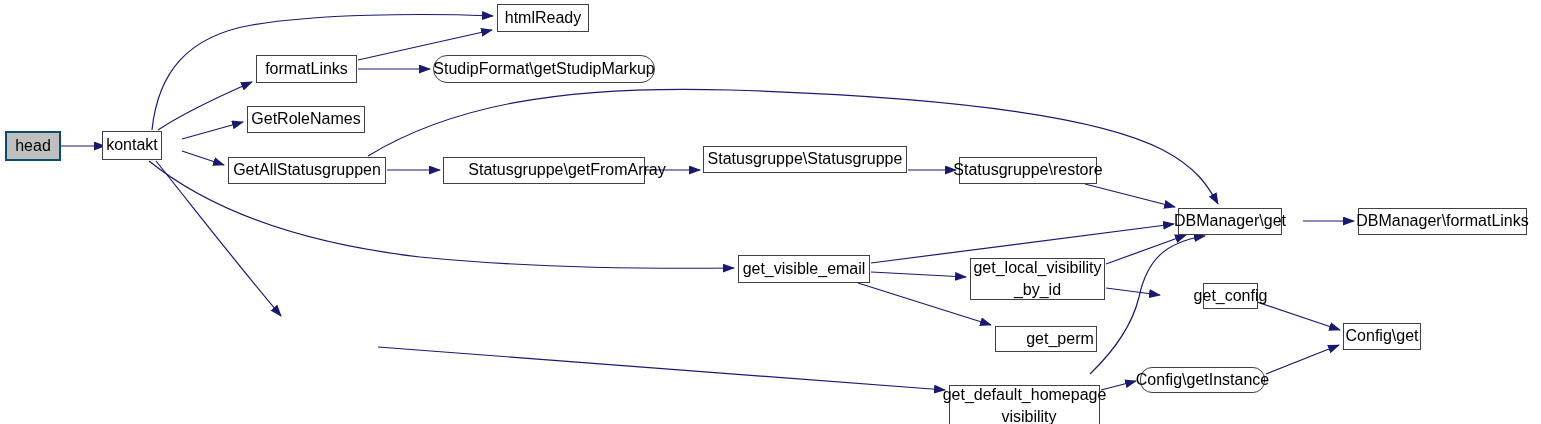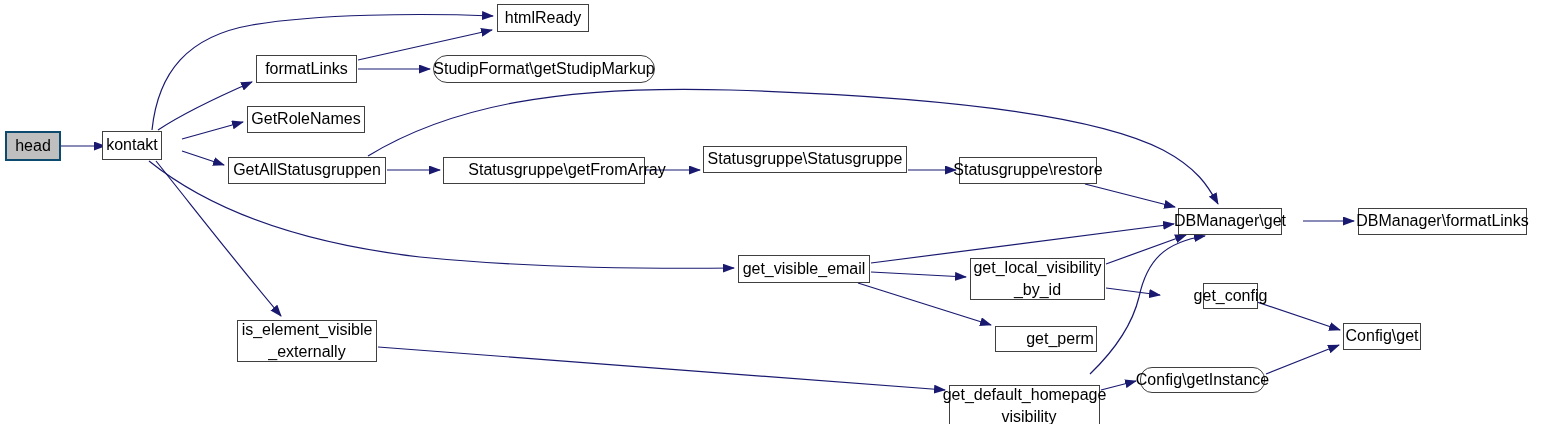--- a/index.html
+++ b/index.html
@@ -89,22 +89,20 @@
 
   <div class="node" style="left:1358px; top:208px; width:169px; height:27px;">DBManager\formatLinks</div>
 
   <div class="node" style="left:738px; top:255px; width:132px; height:28px;text-align:center;">get_visible_email</div>
 
   <div class="node" style="left:970px; top:258px; width:135px; height:42px;">get_local_visibility
 _by_id</div>
 
   <div class="node" style="left:995px; top:326px; width:102px; height:26px;padding-left:28px;">get_perm</div>
 
-  <div class="node" style="left:237px; top:320px; width:140px; height:42px;">is_element_visible
-_externally</div>
 
   <div class="node" style="left:1164px; top:283px; width:55px; height:26px;margin-left:39px;">get_config</div>
 
   <div class="node" style="left:1343px; top:323px; width:78px; height:27px;">Config\get</div>
 
   <div class="node" style="left:1140px; top:367px; width:125px; height:26px;border-radius:12px;">Config\getInstance</div>
 
   <div class="node" style="left:949px; top:385px; width:151px; height:42px;">get_default_homepage
 _visibility</div>
 

